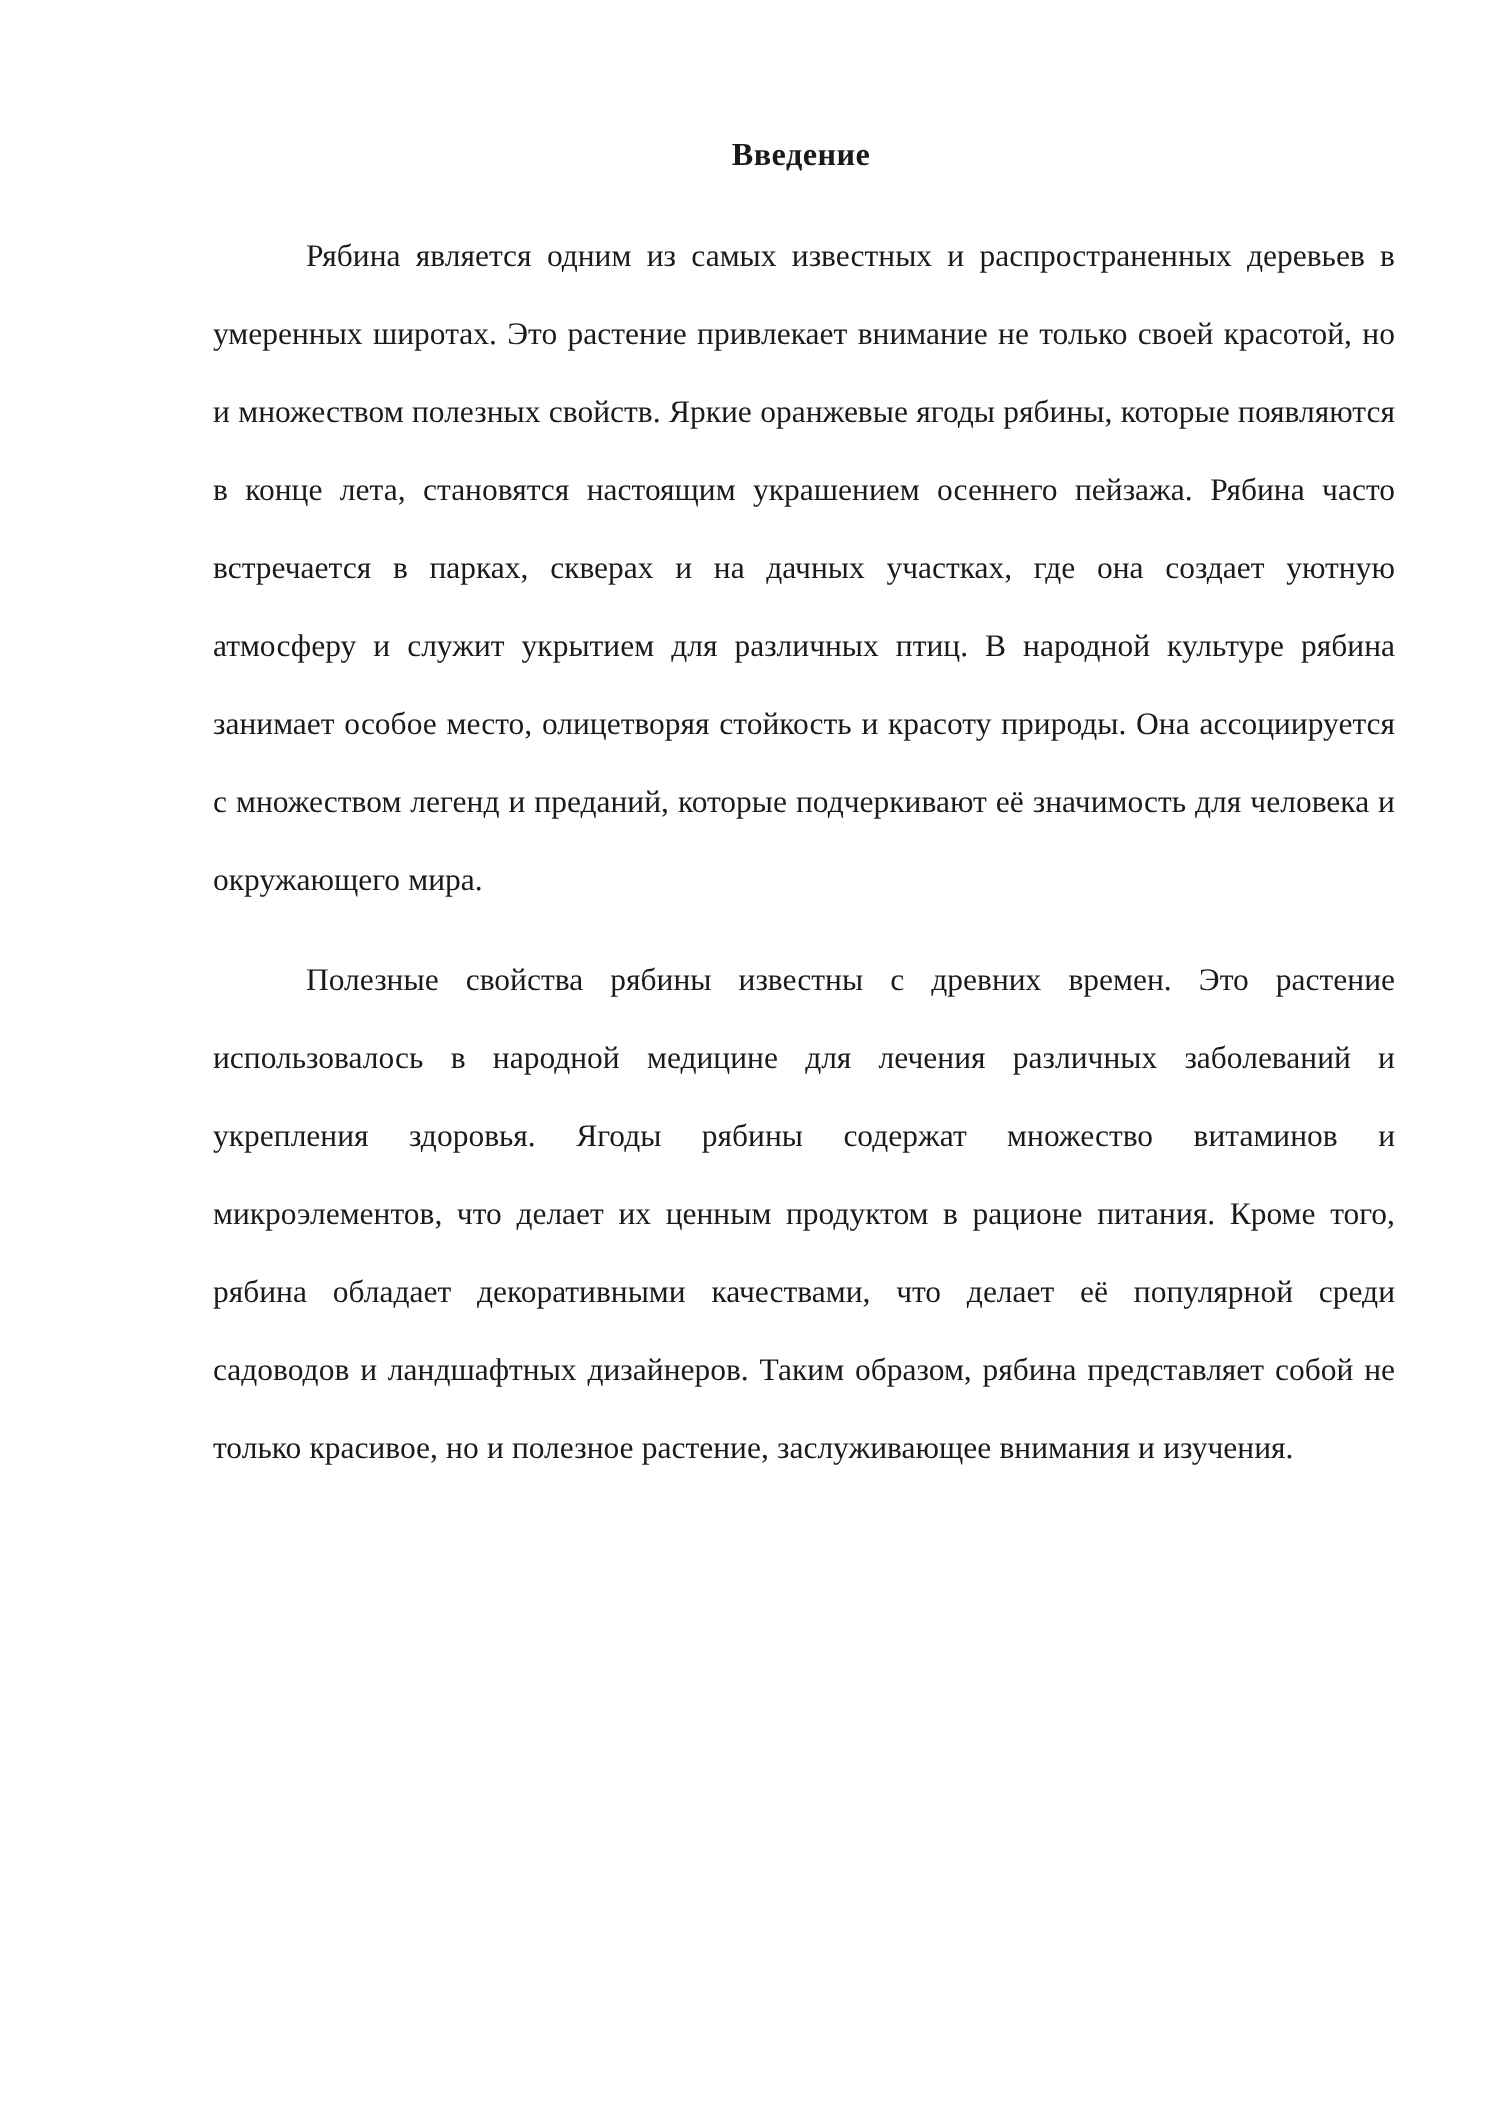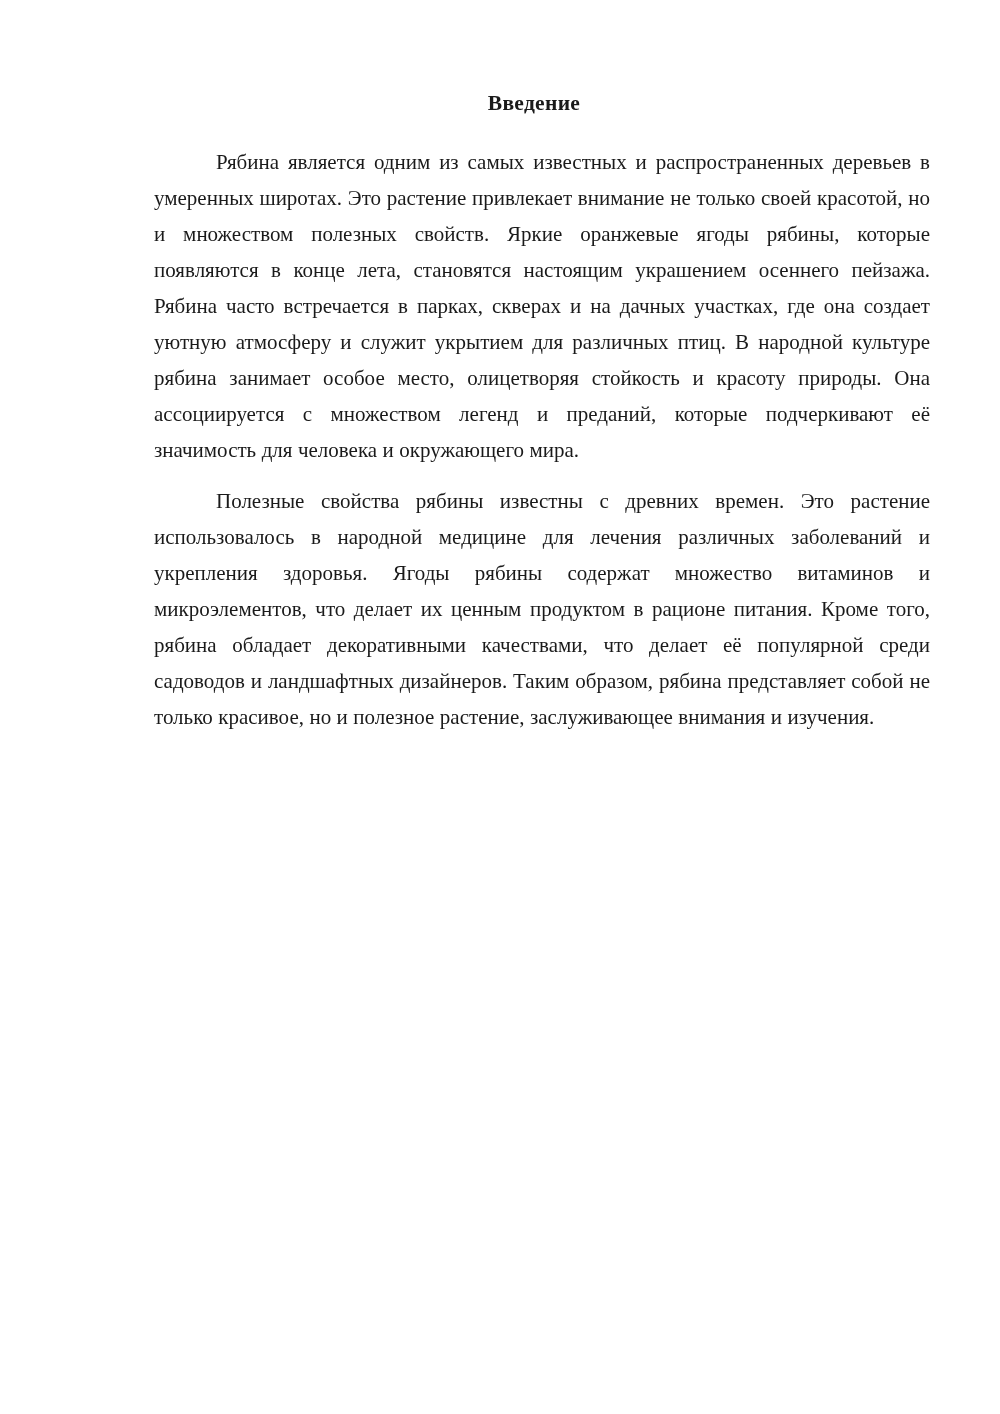--- a/index.html
+++ b/index.html
@@ -28,25 +28,25 @@
   .doc-title {
     font-size: 21.5px;
     font-weight: bold;
     text-align: center;
     letter-spacing: 0.3px;
     margin: 0 0 26px 0;
     line-height: 30px;
   }
   .doc-paragraph {
     font-size: 21px;
-    line-height: 36px;
+    line-height: 52px;
     text-align: justify;
     text-justify: inter-word;
     text-indent: 62px;
-    margin: 0 0 15px 16px;
+    margin: 0 0 15px 4px;
     hyphens: none;
     word-spacing: 0.2px;
   }
   .doc-paragraph:last-of-type {
     margin-bottom: 0;
   }
   .page-number {
     position: absolute;
     left: 0;
     right: 0;

